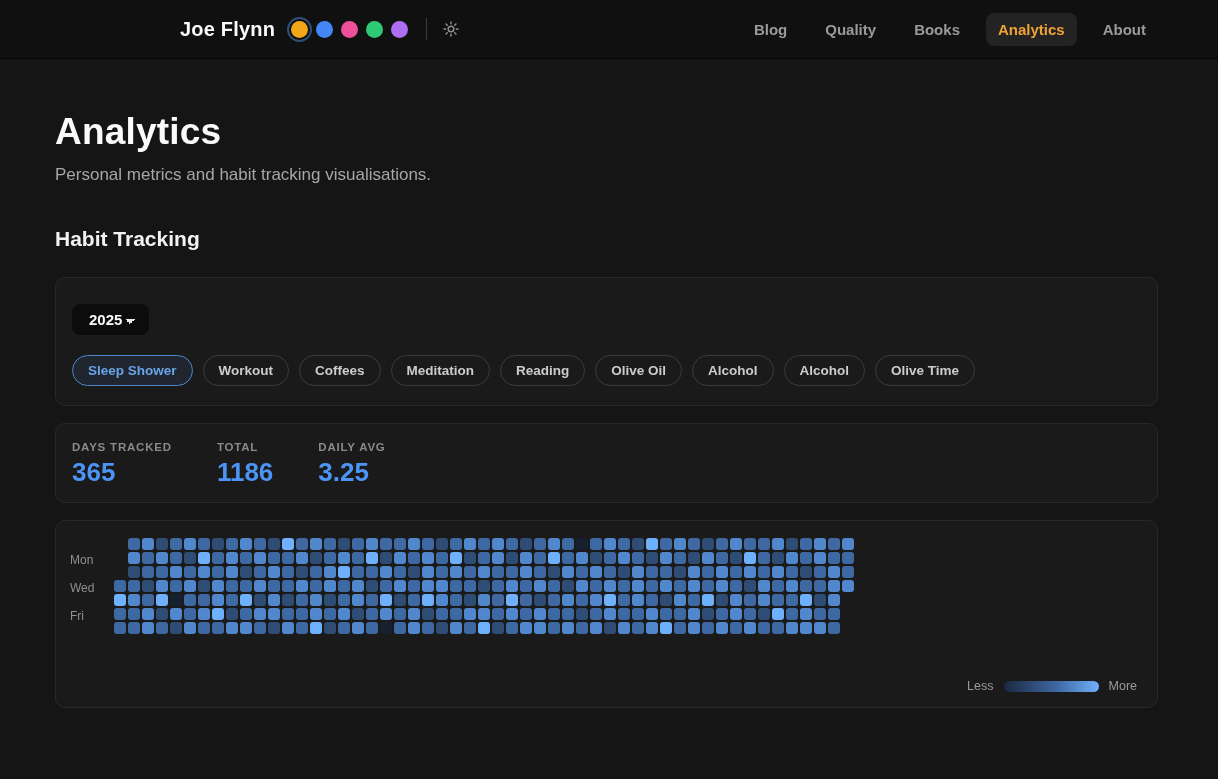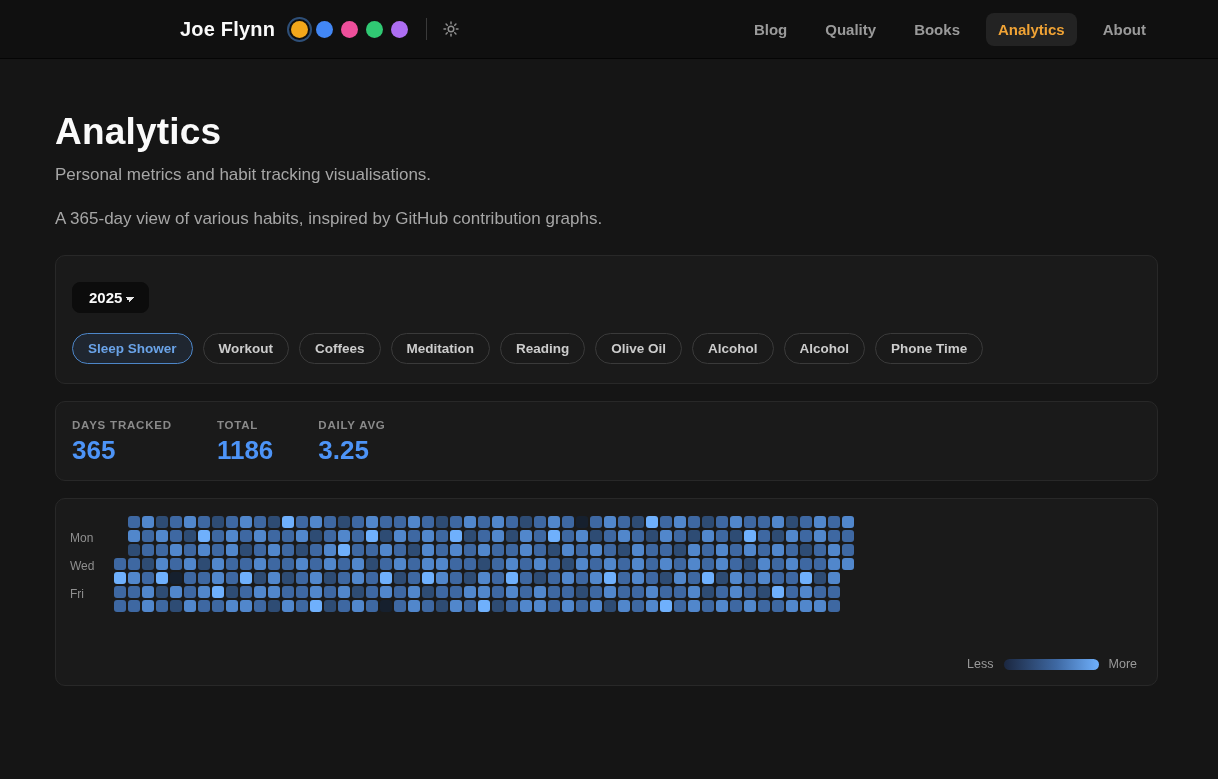--- a/index.html
+++ b/index.html
@@ -125,34 +125,34 @@
       <a class="nav-link active">Analytics</a>
       <a class="nav-link">About</a>
     </nav>
 </div>
 
 <div class="content">
 
   <h1 class="page-title">Analytics</h1>
   <p class="page-subtitle">Personal metrics and habit tracking visualisations.</p>
 
-  <p class="section-desc">A 365-day view of various habits, inspired by GitHub contribution graphs.</p>
+  <h2 class="section-title">Habit Tracking</h2>
 
   <div class="card controls-card">
     <select class="year-select"><option>2025</option></select>
     <div class="pills">
         <button class="pill active">Sleep Shower</button>
         <button class="pill">Workout</button>
         <button class="pill">Coffees</button>
         <button class="pill">Meditation</button>
         <button class="pill">Reading</button>
         <button class="pill">Olive Oil</button>
         <button class="pill">Alcohol</button>
         <button class="pill">Alcohol</button>
-        <button class="pill">Phone Time</button>
+        <button class="pill">Olive Time</button>
       </div>
   </div>
 
   <div class="card stats-card">
       <div class="stat">
         <div class="stat-label">DAYS TRACKED</div>
         <div class="stat-value">365</div>
       </div>
       <div class="stat">
         <div class="stat-label">TOTAL</div>

